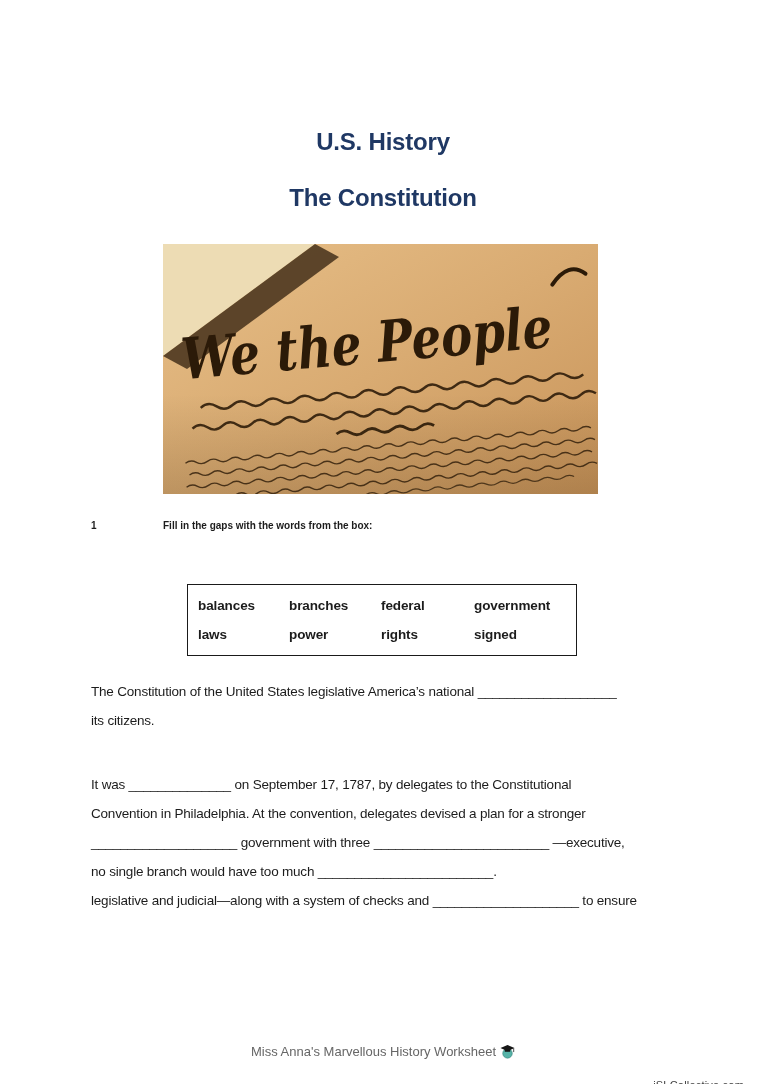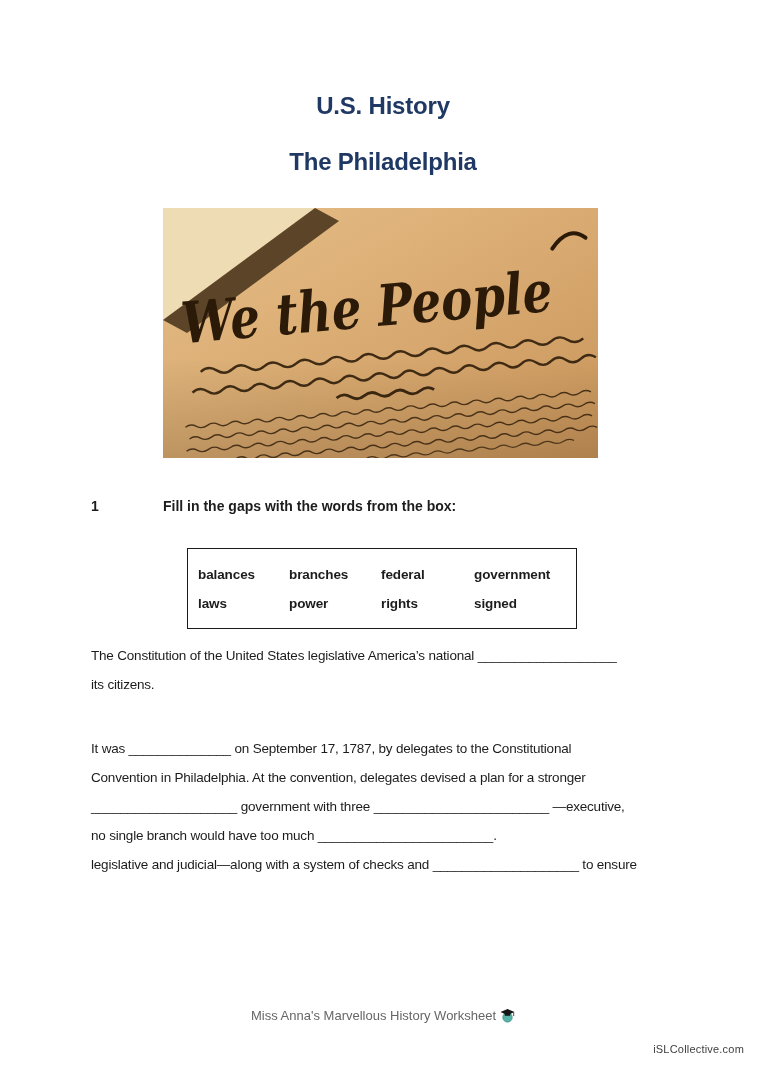--- a/index.html
+++ b/index.html
@@ -1,41 +1,41 @@
 <!DOCTYPE html>
 <html><head>
 <meta charset="utf-8">
 <style>
   html,body{margin:0;padding:0;}
   body{
     width:766px;height:1084px;background:#ffffff;position:relative;
     font-family:"Liberation Sans",sans-serif;color:#1c1c1c;overflow:hidden;
   }
-  .page{position:absolute;inset:0;}
+  .page{position:absolute;inset:0;margin-top:36px;}
 
   .title,.subtitle{
     position:absolute;left:0;right:0;margin:0;text-align:center;
     font-size:24px;font-weight:bold;color:#1f3864;letter-spacing:-0.2px;
   }
   .title{top:92px;}
   .subtitle{top:148px;}
 
   .constitution{position:absolute;top:208px;left:163px;margin:0;width:435px;height:250px;}
   .constitution svg{display:block;}
   .wtp{
     font-family:"DejaVu Serif",serif;font-style:italic;font-weight:bold;
     font-size:57px;fill:#2b1a08;
   }
   .flourish{stroke:#2b1a08;stroke-width:4;fill:none;stroke-linecap:round;}
 
-  .exercise-head{position:absolute;top:498px;left:91px;font-size:14px;font-weight:bold;white-space:nowrap;}
+  .exercise-head{position:absolute;top:484px;left:91px;font-size:10px;font-weight:bold;white-space:nowrap;}
   .ex-num{display:inline-block;width:72px;}
 
   .wordbox{
-    position:absolute;top:548px;left:187px;width:390px;height:81px;
+    position:absolute;top:548px;left:187px;width:390px;height:72px;
     border:1.5px solid #1a1a1a;box-sizing:border-box;
     display:grid;grid-template-columns:91px 92px 93px 1fr;grid-auto-rows:29px;
     align-content:center;align-items:center;padding-left:10px;
     font-size:13.5px;font-weight:bold;letter-spacing:-0.1px;
   }
 
   .para{position:absolute;left:91px;font-size:13.5px;letter-spacing:-0.2px;color:#1c1c1c;}
   .para .pline{height:29px;line-height:29px;white-space:nowrap;}
   .para1{top:641px;}
   .para2{top:734px;}
@@ -51,21 +51,21 @@
     position:absolute;top:1043px;right:22px;
     font-size:11px;color:#404040;letter-spacing:0.2px;
   }
 </style>
 </head>
 <body>
 
 <div class="page">
 
   <h1 class="title">U.S. History</h1>
-  <h2 class="subtitle">The Philadelphia</h2>
+  <h2 class="subtitle">The Constitution</h2>
 
   <figure class="constitution">
     <svg viewBox="0 0 435 250" width="435" height="250" aria-hidden="true">
       <defs>
         <linearGradient id="parch" x1="0" y1="0" x2="1" y2="1">
           <stop offset="0" stop-color="#e7bf88"></stop>
           <stop offset="0.5" stop-color="#d9ab72"></stop>
           <stop offset="1" stop-color="#c8945a"></stop>
         </linearGradient>
         <linearGradient id="vig" x1="0" y1="0" x2="0" y2="1">

